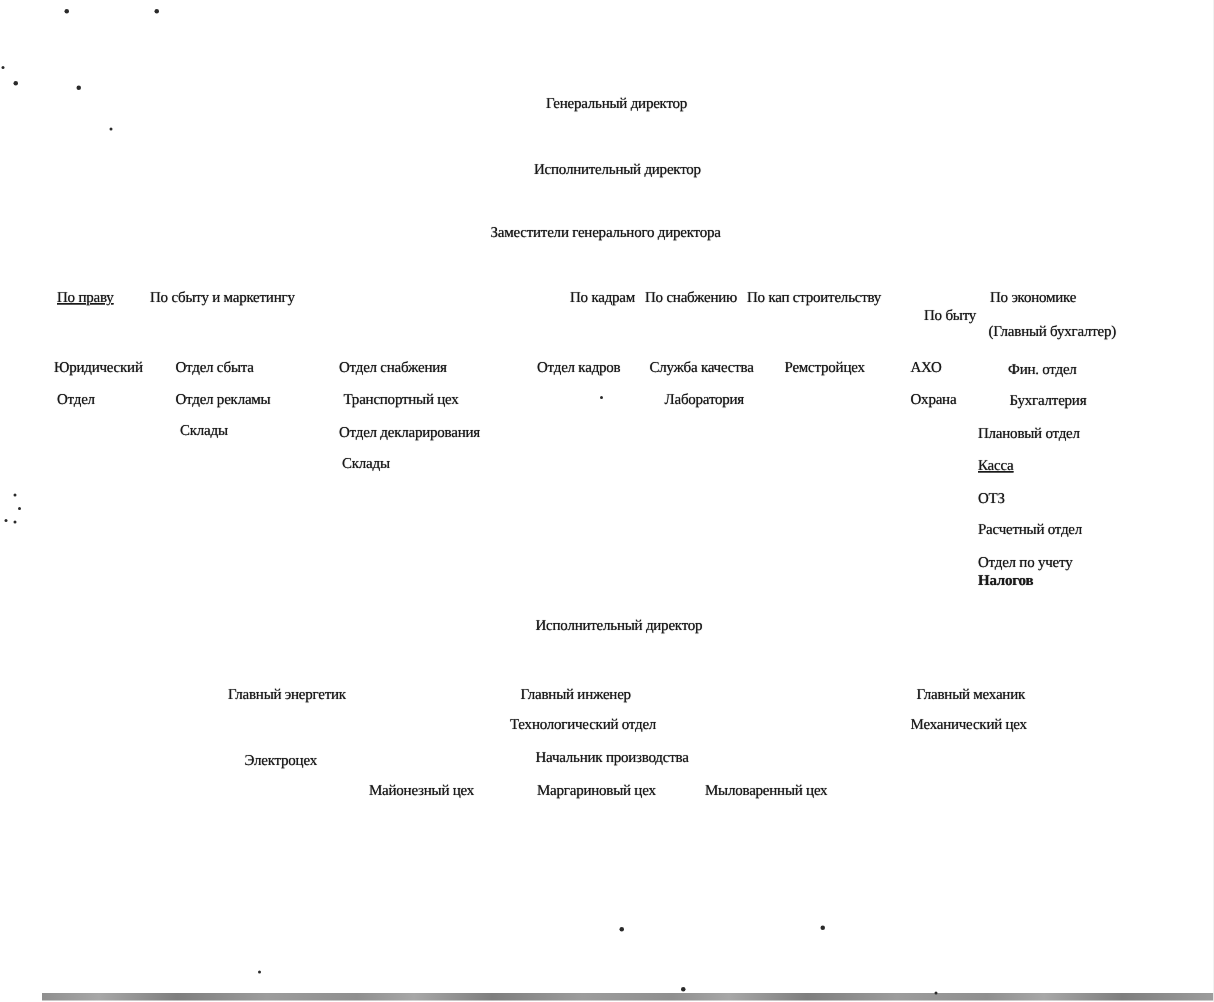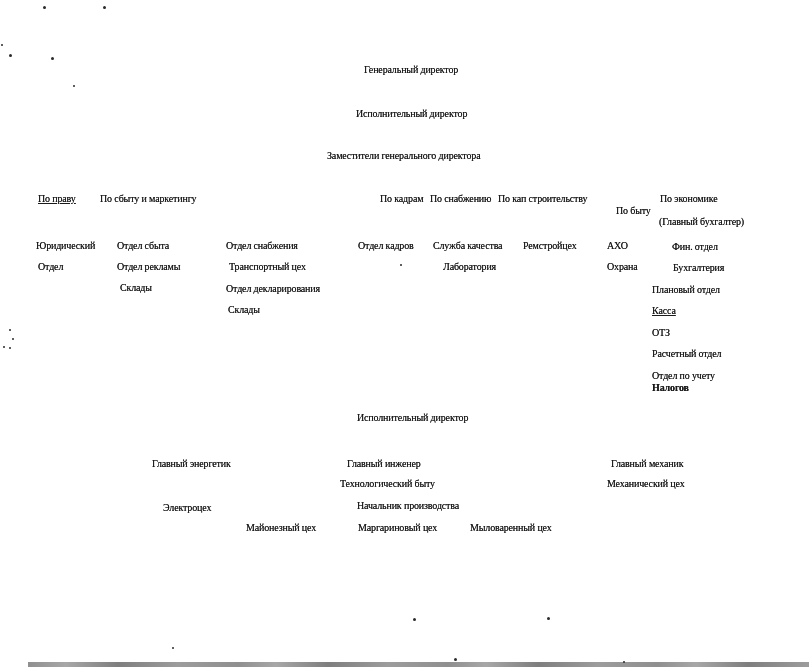--- a/index.html
+++ b/index.html
@@ -86,21 +86,21 @@
     <div class="t" style="left:652px;top:348px;">Расчетный отдел</div>
     <div class="t" style="left:652px;top:370px;">Отдел по учету</div>
     <div class="t" style="left:652px;top:382px;font-weight:bold;">Налогов</div>
 
     <div class="t" style="left:357px;top:412px;">Исполнительный директор</div>
 
     <div class="t" style="left:152px;top:458px;">Главный энергетик</div>
     <div class="t" style="left:163px;top:478px;margin-top:24px;">Электроцех</div>
 
     <div class="t" style="left:347px;top:458px;">Главный инженер</div>
-    <div class="t" style="left:340px;top:478px;">Технологический быту</div>
+    <div class="t" style="left:340px;top:478px;">Технологический отдел</div>
     <div class="t" style="left:357px;top:500px;">Начальник производства</div>
 
     <div class="t" style="left:611px;top:458px;text-align:right;">Главный механик</div>
     <div class="t" style="left:607px;top:478px;">Механический цех</div>
 
     <div class="t" style="left:246px;top:522px;">Майонезный цех</div>
     <div class="t" style="left:358px;top:522px;">Маргариновый цех</div>
     <div class="t" style="left:470px;top:522px;">Мыловаренный цех</div>
   </div>
 

